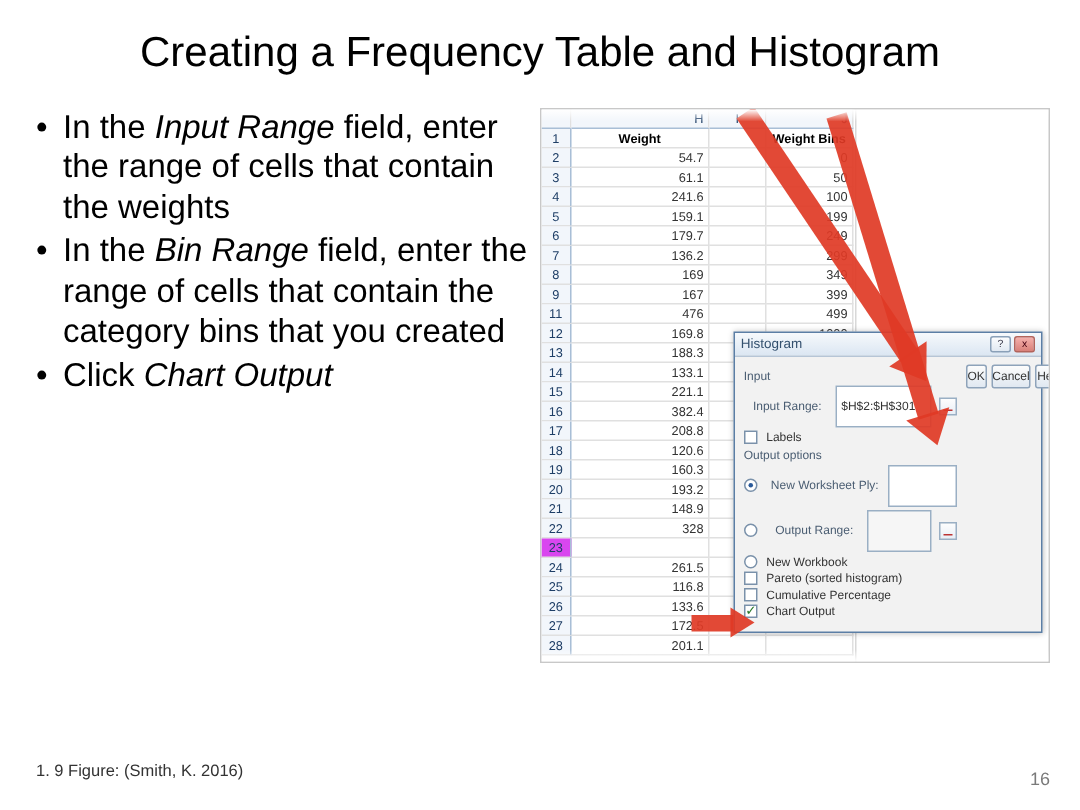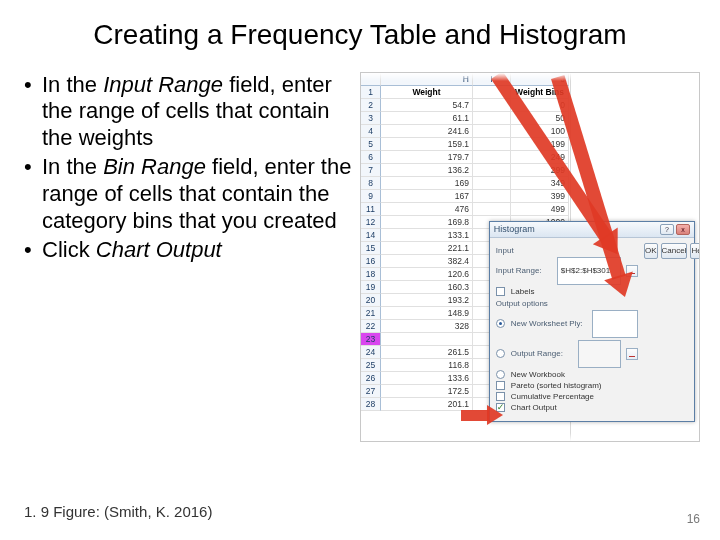--- a/index.html
+++ b/index.html
@@ -99,21 +99,21 @@
     width: 14px; height: 11px; border:1px solid #8aa0b8;
     background: linear-gradient(#fbfcfd,#e1e9f2);
     border-radius:2px; font-size:7px; line-height:9px; text-align:center; color:#334;
   }
   .win-btn.red { background: linear-gradient(#f5b0ac,#d9817a); border-color:#b3645c; color:#401; }
   .dlg-body { display:flex; padding:5px 6px 7px; gap:6px; }
   .dlg-col-left { flex:1; }
   .dlg-col-right { width:44px; display:flex; flex-direction:row; gap:3px; }
   .group-label { color:#4a5d72; margin:3px 0 2px; }
   .fld { display:flex; align-items:center; gap:3px; margin:2px 0; }
-  .fld-label { width:58px; color:#4a5d72; }
+  .fld-label { width:58px; color:#4a5d72;text-align:center; }
   .txtbox {
     height:12px; border:1px solid #9aafc4; background:#fff;
     padding:13px 3px; flex:1; font-size:8px; line-height:10px;
     display:flex; align-items:center;
   }
   .rangepick {
     width:12px; height:12px; border:1px solid #9aafc4;
     background: linear-gradient(#fdfdfd,#e8eef6);
     margin-left:2px; position:relative;
   }
@@ -167,21 +167,21 @@
     background: rgba(224,58,37,.92);
   }
   .a3-head {
     position:absolute; left:26px; top:0;
     border-top:10px solid transparent;
     border-bottom:10px solid transparent;
     border-left:16px solid rgba(224,58,37,.92);
   }
   .caption {
     position:absolute; left:24px; bottom:20px;
-    font-size:15px; color:#333;
+    font-size:11px; color:#333;
   }
   .pagenum {
     position:absolute; right:20px; bottom:14px;
     font-size:12px; color:#7a7a7a;
   }
 </style>
 </head>
 <body>
 
 <div class="title">Creating a Frequency Table and Histogram</div>
@@ -268,34 +268,46 @@
             <div class="cell c2"></div>
             <div class="cell c3">499</div>
           </div>
           <div class="srow">
             <div class="rowhdr c0">12</div>
             <div class="cell c1">169.8</div>
             <div class="cell c2"></div>
             <div class="cell c3">1000</div>
           </div>
           <div class="srow">
+            <div class="rowhdr c0">13</div>
+            <div class="cell c1">188.3</div>
+            <div class="cell c2"></div>
+            <div class="cell c3"></div>
+          </div>
+          <div class="srow">
             <div class="rowhdr c0">14</div>
             <div class="cell c1">133.1</div>
             <div class="cell c2"></div>
             <div class="cell c3"></div>
           </div>
           <div class="srow">
             <div class="rowhdr c0">15</div>
             <div class="cell c1">221.1</div>
             <div class="cell c2"></div>
             <div class="cell c3"></div>
           </div>
           <div class="srow">
             <div class="rowhdr c0">16</div>
             <div class="cell c1">382.4</div>
+            <div class="cell c2"></div>
+            <div class="cell c3"></div>
+          </div>
+          <div class="srow">
+            <div class="rowhdr c0">17</div>
+            <div class="cell c1">208.8</div>
             <div class="cell c2"></div>
             <div class="cell c3"></div>
           </div>
           <div class="srow">
             <div class="rowhdr c0">18</div>
             <div class="cell c1">120.6</div>
             <div class="cell c2"></div>
             <div class="cell c3"></div>
           </div>
           <div class="srow">

